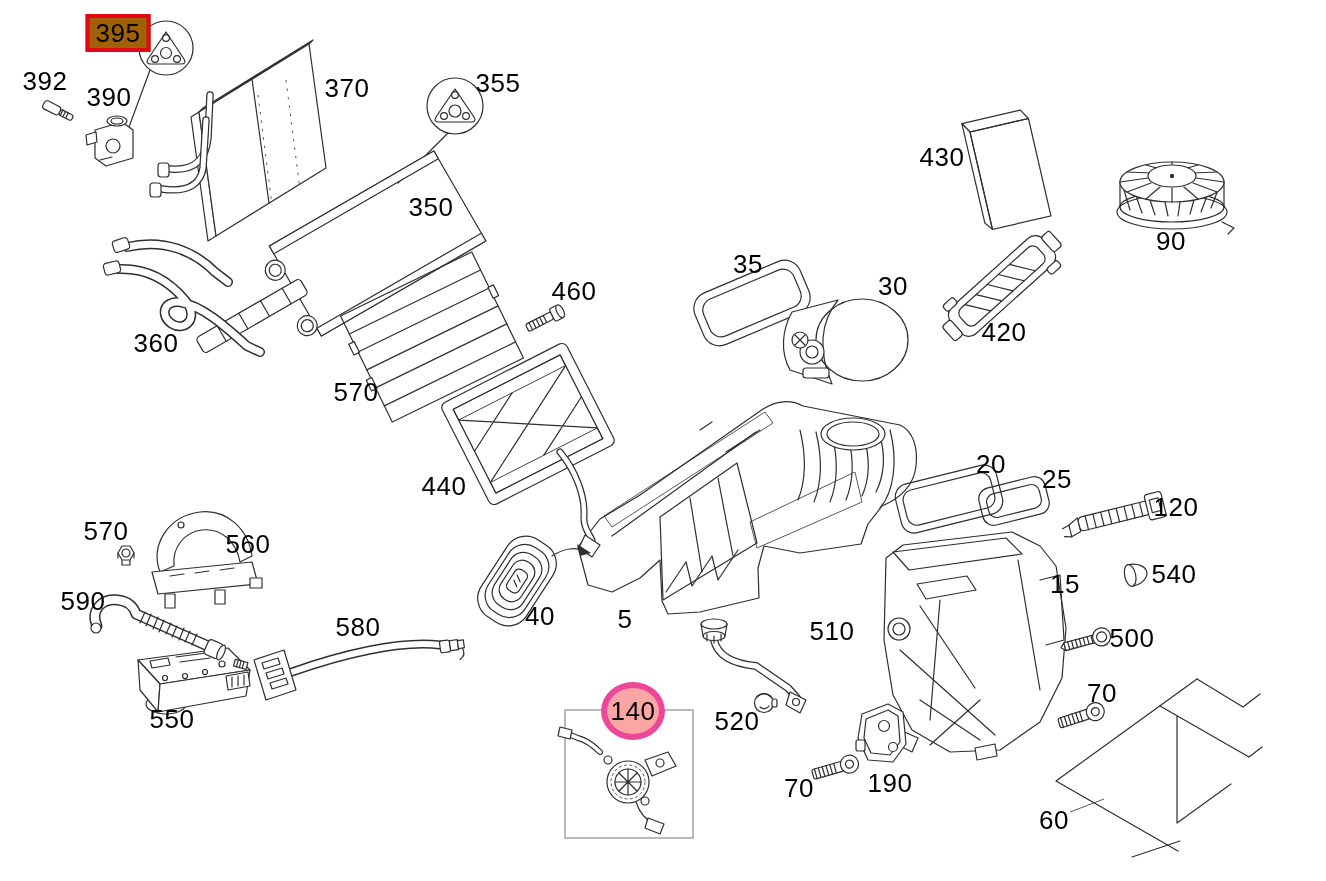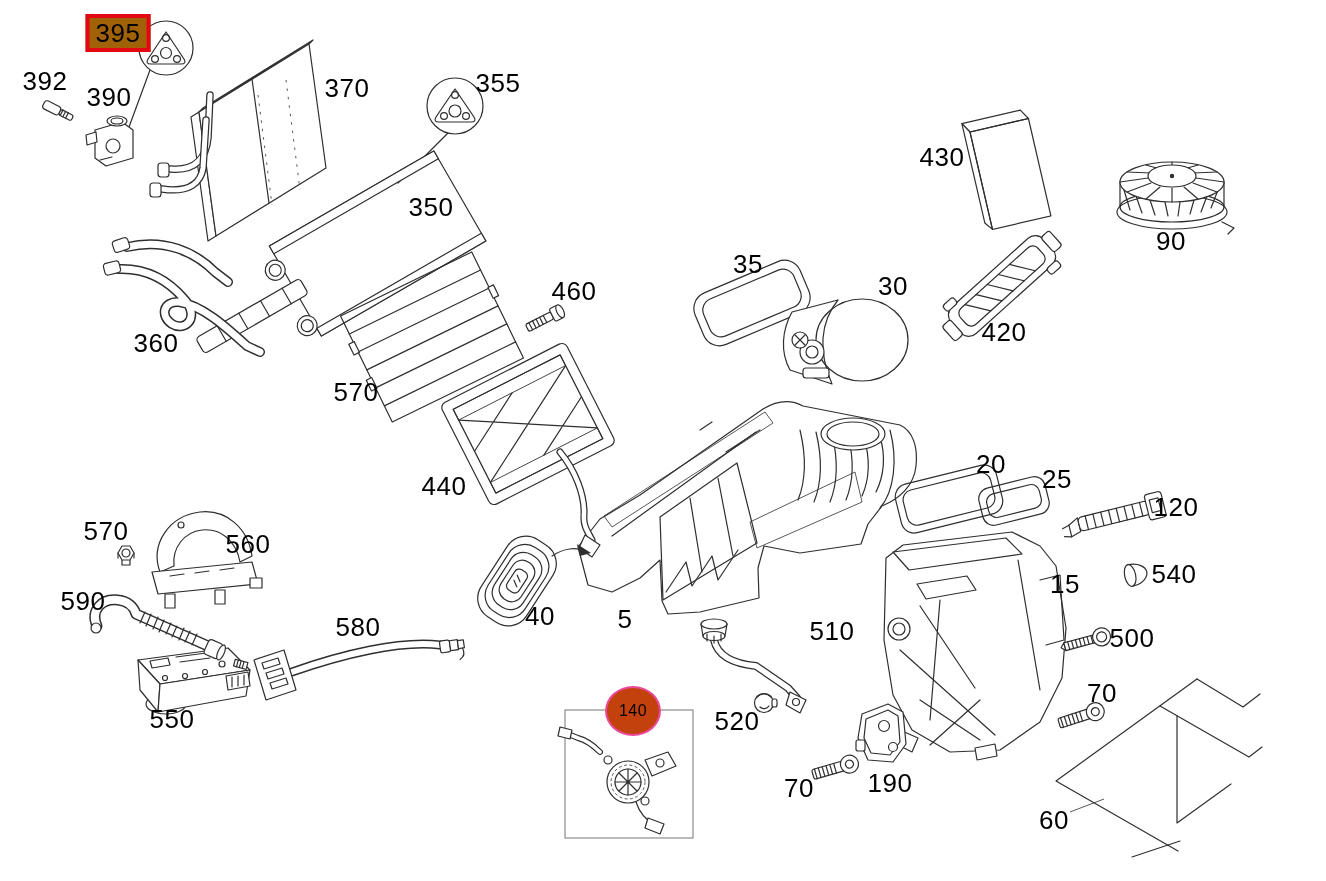--- a/index.html
+++ b/index.html
@@ -2,22 +2,22 @@
 <html style="--hl: #e30613;"><head>
 <meta charset="utf-8">
 <style>
   html,body{margin:0;padding:0;background:#fff}
   .stage{position:relative;width:1326px;height:881px;background:#fff;overflow:hidden;
          font-family:"Liberation Sans",sans-serif}
   .stage svg{position:absolute;left:0;top:0}
   .lbl{position:absolute;transform:translate(-50%,-50%);font-size:26px;line-height:1;
        color:#000;white-space:nowrap;letter-spacing:.5px;z-index:3}
   .lbl.boxed{border:4px solid var(--hl,#e30613);padding:2px 6px;background:#a16207}
-  .lbl.circled{border:2px solid #ec4899;border-radius:50%;width:52px;height:46px;
-       display:flex;align-items:center;justify-content:center;background:#c2410c;font-size:16px}
+  .lbl.circled{border:6px solid #ec4899;border-radius:50%;width:52px;height:46px;
+       display:flex;align-items:center;justify-content:center;background:#fca5a5;font-size:26px}
   
   .ln{stroke:#2f2f2f;stroke-width:1.2;fill:none;stroke-linecap:round;stroke-linejoin:round}
   .lt{stroke:#2f2f2f;stroke-width:.8;fill:none}
   .fw{stroke:#2f2f2f;stroke-width:1.2;fill:#fff;stroke-linejoin:round}
   .pipeO{stroke:#2f2f2f;fill:none;stroke-linecap:round;stroke-linejoin:round}
   .pipeI{stroke:#fff;fill:none;stroke-linecap:round;stroke-linejoin:round}
   .dk{fill:#2f2f2f;stroke:none}
 </style>
 </head>
 <body style="background: rgb(255, 255, 255);">

